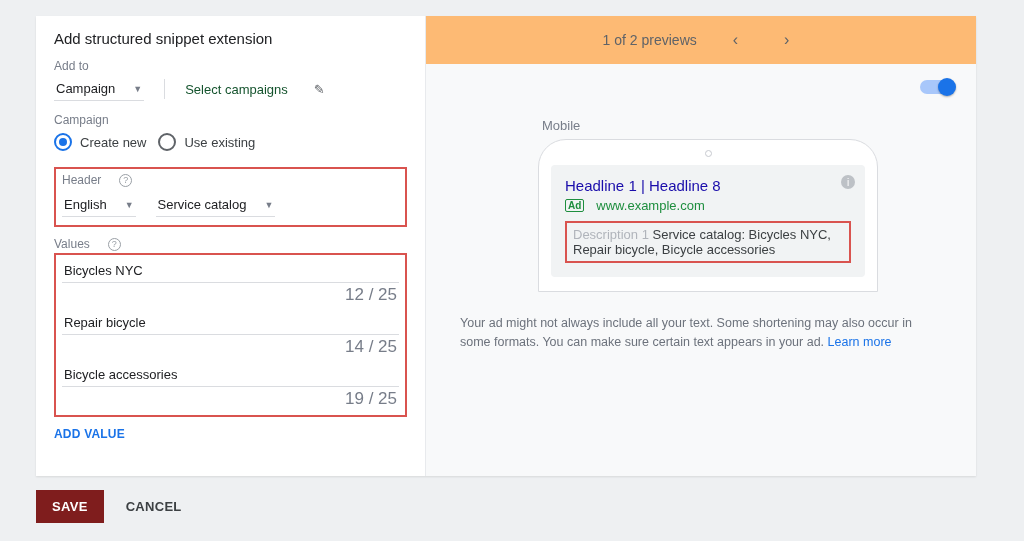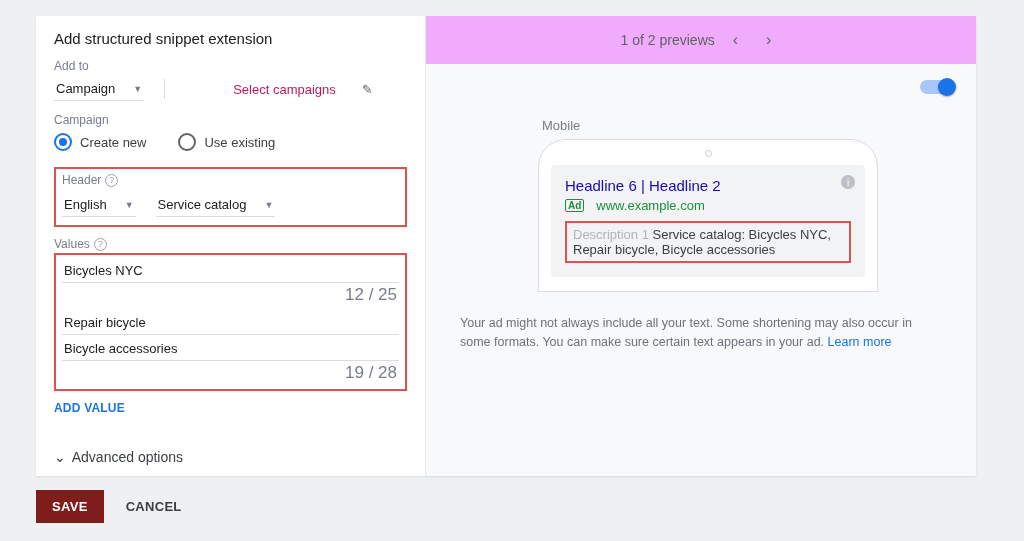--- a/index.html
+++ b/index.html
@@ -37,50 +37,50 @@
   h2.title { font-size: 15px; font-weight: 500; color: #202124; margin-bottom: 12px; }
   .lbl { font-size: 12px; color: #777d89; margin-bottom: 4px; }
   .row { display: flex; align-items: center; gap: 20px; margin-bottom: 12px; }
   .dd {
     display: inline-flex; align-items: center; gap: 6px;
     border-bottom: 1px solid #dadce0; padding: 4px 2px 4px 2px;
     font-size: 13px; color: #202124; cursor: pointer;
   }
   .dd .tri { font-size: 9px; color: #777d89; margin-left: 12px; }
   .vbar { width: 1px; height: 20px; background: #dadce0; }
-  .link { color: #be185d; font-size: 13px; cursor: pointer; margin-left: 48px; }
+  .link { color: #14532d; font-size: 13px; cursor: pointer; }
   .edit-icon { color: #5f6368; margin-left: 6px; }
-  .radio-row { display: flex; align-items: center; gap: 32px; margin: 6px 0 16px 0; }
+  .radio-row { display: flex; align-items: center; gap: 12px; margin: 6px 0 16px 0; }
   .radio { display: flex; align-items: center; gap: 8px; cursor: pointer; font-size: 13px; }
   .r-outer {
     width: 18px; height: 18px; border: 2px solid #5f6368; border-radius: 50%;
     display: flex; align-items: center; justify-content: center;
   }
   .r-outer.sel { border-color: #1a73e8; }
   .r-inner { width: 8px; height: 8px; background: #1a73e8; border-radius: 50%; }
   .box-red { border: 2px solid #d9534f; padding: 4px 6px 8px 6px; margin-bottom: 10px; }
-  .hdr-line { display: flex; align-items: center; gap: 4px; }
+  .hdr-line { display: flex; align-items: center; gap: 18px; }
   .help {
     display:inline-flex; width:13px; height:13px; border:1px solid #9aa0a6;
     border-radius:50%; align-items:center; justify-content:center;
     font-size:9px; color:#9aa0a6;
   }
   .val-input {
     border: none; border-bottom: 1px solid #dadce0; width: 100%;
     padding: 6px 2px 4px 2px; font-size: 13px; color: #202124; outline: none;
     background: transparent;
   }
   .counter { text-align: right; font-size: 17px; color: #777d89; padding: 2px 2px 4px 0; }
   .add-val { color: #1a73e8; font-weight: 700; font-size: 12px; margin-top: 6px; cursor: pointer; letter-spacing: .2px; }
   .adv { display: flex; align-items: center; gap: 6px; margin-top: 34px; cursor: pointer; font-size: 14px; }
   .adv .chev { font-size: 14px; }
   
   .prev-header {
-    height: 48px; background: #f0abfc; display: flex; align-items: center;
-    justify-content: center; gap: 8px; color: #5f6368; font-size: 14px;
+    height: 48px; background: #fdba74; display: flex; align-items: center;
+    justify-content: center; gap: 26px; color: #5f6368; font-size: 14px;
   }
   .nav-arrow { padding: 6px 10px; cursor: pointer; color: #5f6368; font-size: 16px; }
   .highlight-row {
     display: flex; justify-content: flex-end; align-items: center;
     padding: 16px 22px 0 0; gap: 12px; font-size: 13px; color: #3c4043;
   }
   .toggle {
     width: 34px; height: 14px; background: #a8c7fa; border-radius: 8px; position: relative; cursor: pointer;
   }
   .toggle .knob {
@@ -190,22 +190,23 @@
 
       <div class="hdr-line" style="margin-bottom:2px">
         <span class="lbl" style="margin:0">Values</span>
         <span class="help">?</span>
       </div>
 
       <div class="box-red" style="padding:2px 6px 2px 6px">
         <input class="val-input" value="Bicycles NYC" style="">
         <div class="counter">12 / 25</div>
         <input class="val-input" value="Repair bicycle" style="">
+        <div class="counter">14 / 25</div>
         <input class="val-input" value="Bicycle accessories" style="">
-        <div class="counter">19 / 28</div>
+        <div class="counter">19 / 25</div>
       </div>
 
       <div class="add-val">ADD VALUE</div>
 
       <div class="adv">
         <span class="chev">⌄</span>
         <span>Advanced options</span>
       </div>
     </div>
 
@@ -221,21 +222,21 @@
           <div class="knob"></div>
         </div>
       </div>
 
       <div class="mobile-wrap">
         <div class="mob-caption">Mobile</div>
         <div class="phone">
           <div class="speaker"></div>
           <div class="ad-card">
             <div class="info-icon">i</div>
-            <div class="headlines">Headline 6 | Headline 2</div>
+            <div class="headlines">Headline 1 | Headline 8</div>
             <div class="ad-url-line">
               <span class="ad-badge">Ad</span>
               <span class="ad-url">www.example.com</span>
             </div>
             <div class="desc-box">
               <span class="desc-ph">Description 1</span>
               <span> </span>
               <span>Service catalog: Bicycles NYC, Repair bicycle, Bicycle accessories</span>
             </div>
           </div>

